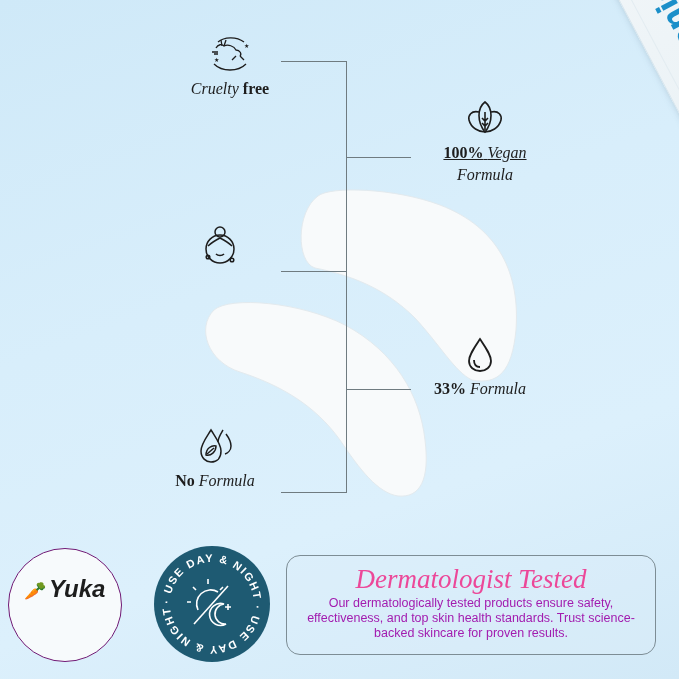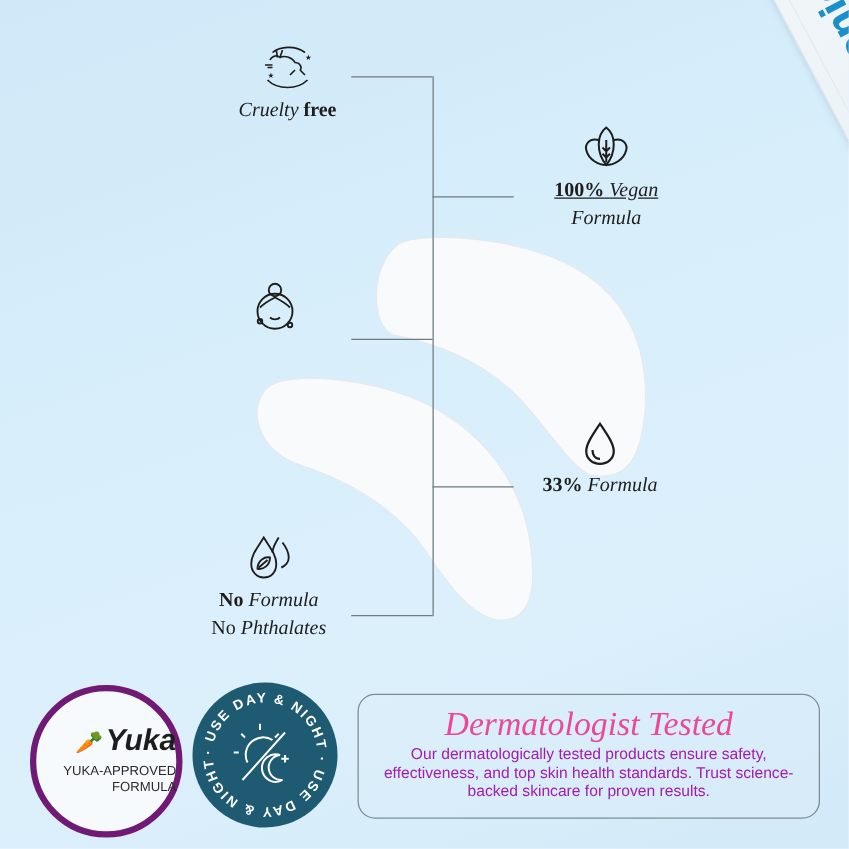--- a/index.html
+++ b/index.html
@@ -30,22 +30,22 @@
   
   .line { position:absolute; background:#6f7b80; }
   
   .feature { position:absolute; text-align:center; }
   .feature .label { font-size:16px; line-height:22px; white-space:nowrap; }
   .feature b { font-weight:bold; }
   .feature i { font-style:italic; }
   .icon svg { display:block; margin:0 auto; }
   
   .yuka {
-    position:absolute; left:24px; top:548px; width:112px; height:112px; border-radius:50%;
-    background:#f7fafc; border:5px solid #701a75; text-align:right;
+    position:absolute; left:8px; top:548px; width:112px; height:112px; border-radius:50%;
+    background:#f7fafc; border:1px solid #701a75; text-align:center;
     font-family:"Liberation Sans", sans-serif;
   }
   .yuka-logo { margin-top:26px; font-size:24px; font-style:italic; font-weight:bold; color:#1d1d1d; }
   .yuka-logo .carrot { color:#f07c2e; font-style:normal; font-size:18px; margin-right:2px; }
   .yuka-text { font-size:10.5px; line-height:13px; color:#2a2a2a; margin-top:4px; }
   .daynight {
     position:absolute; left:154px; top:546px; width:116px; height:116px; border-radius:50%;
     background:#1e5a72;
   }
   .daynight svg { position:absolute; left:0; top:0; }
@@ -147,33 +147,25 @@
       <path d="M18,6 C13,14 8,20 8,27 C8,34 13,38 18,38 C24,38 28,34 28,27 C28,20 23,14 18,6 Z"></path>
       <path d="M30,6 C27,11 25,14 25,18 M33,10 C36,14 38,18 38,22 C38,26 35,29 32,30"></path>
       <path d="M13,31 C13,24 19,21 23,22 C23,28 18,32 13,31 Z"></path>
       <path d="M14,30 L21,24"></path>
     </svg>
   </div>
   <div class="label" style="margin-top:2px;">
     <b>No</b>
     <i>Formula</i>
   </div>
-  <div class="label">
-    <span>No</span>
-    <i>Phthalates</i>
-  </div>
 </div>
 
 <div class="yuka">
   <div class="yuka-logo">
     <span class="carrot">🥕</span><span>Yuka</span>
-  </div>
-  <div class="yuka-text">
-    <div>YUKA-APPROVED</div>
-    <div>FORMULA</div>
   </div>
 </div>
 
 <div class="daynight">
   <svg width="116" height="116" viewBox="0 0 116 116">
     <defs>
       <path id="ring" d="M58,58 m-42,0 a42,42 0 1,1 84,0 a42,42 0 1,1 -84,0"></path>
     </defs>
     <text font-family="Liberation Sans, sans-serif" font-size="11" font-weight="bold" fill="#ffffff" letter-spacing="1.5">
       <textPath href="#ring" startOffset="0">· USE DAY &amp; NIGHT · USE DAY &amp; NIGHT</textPath>

